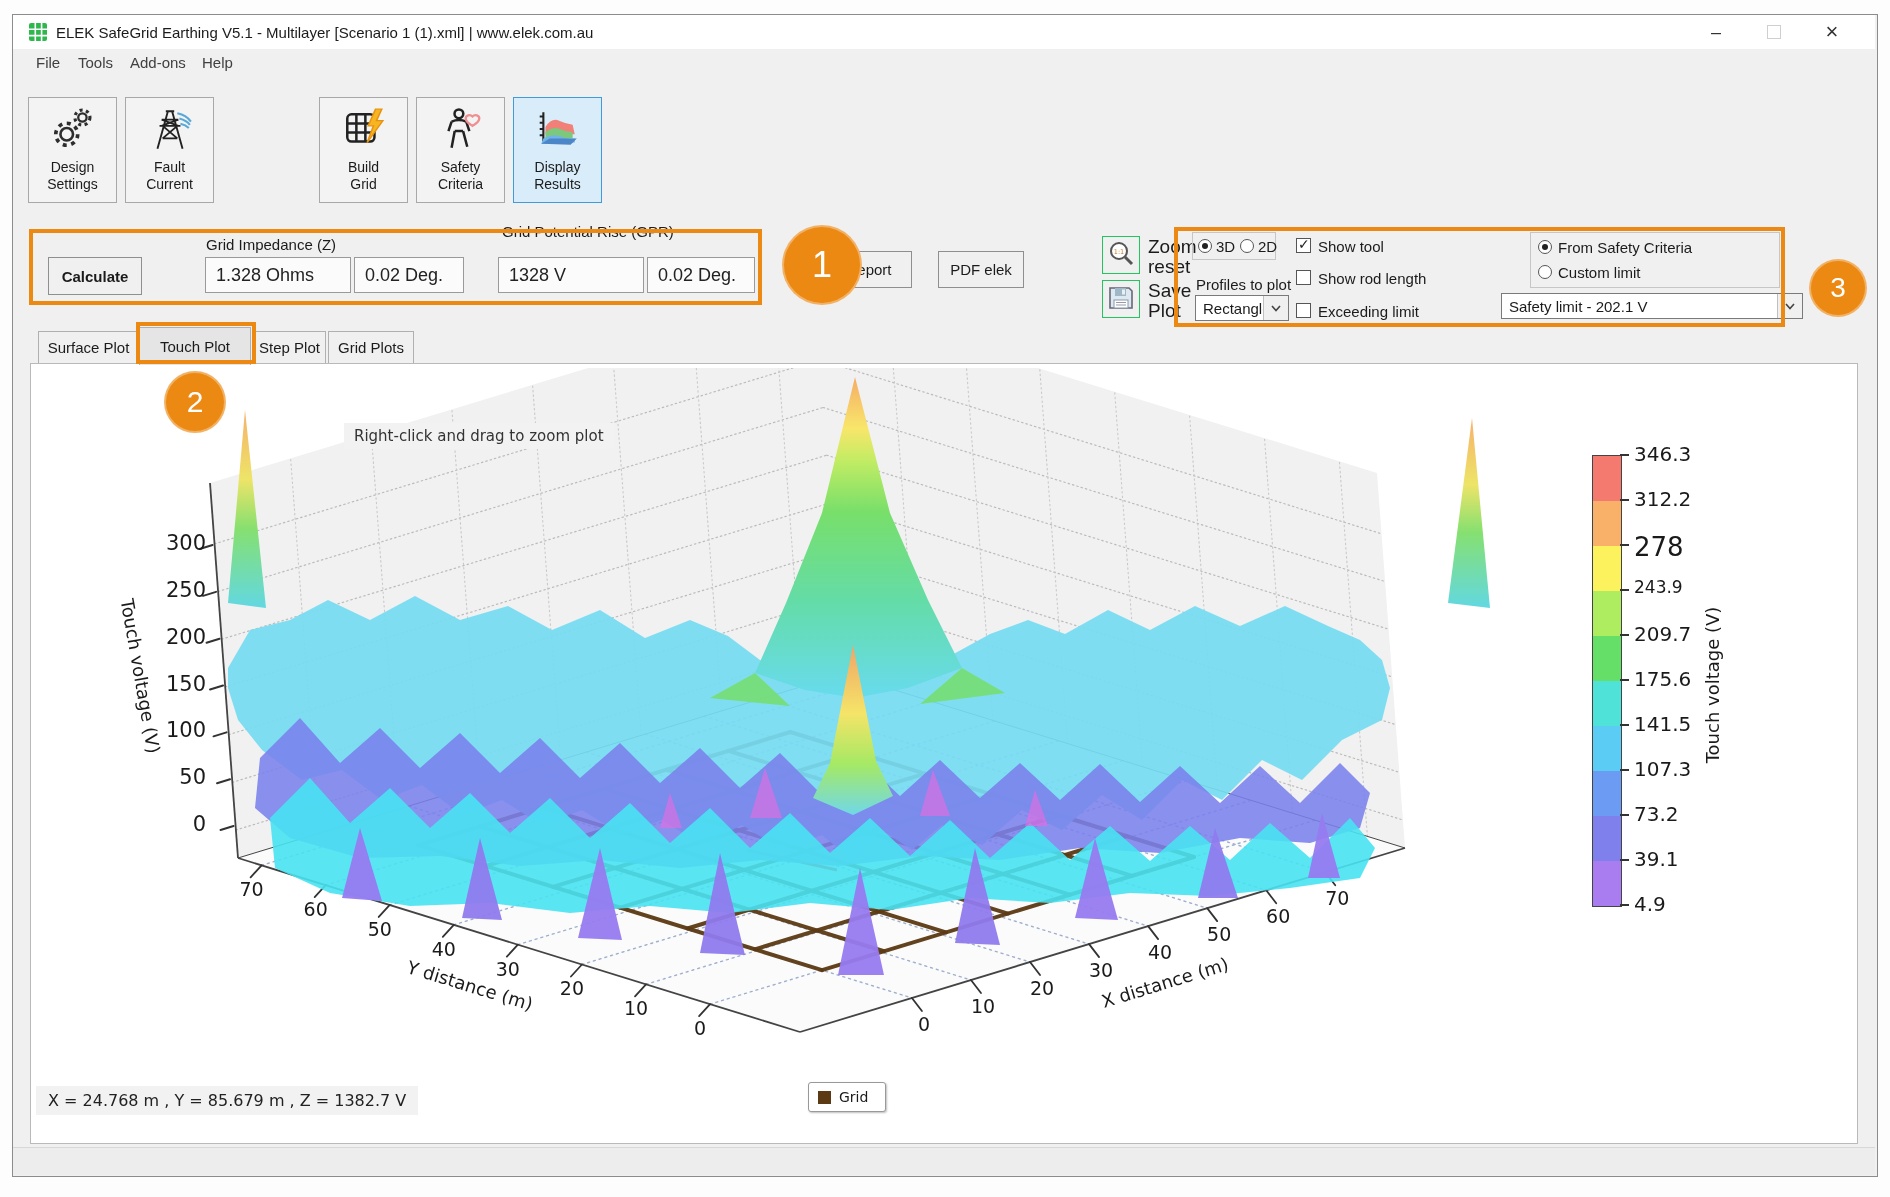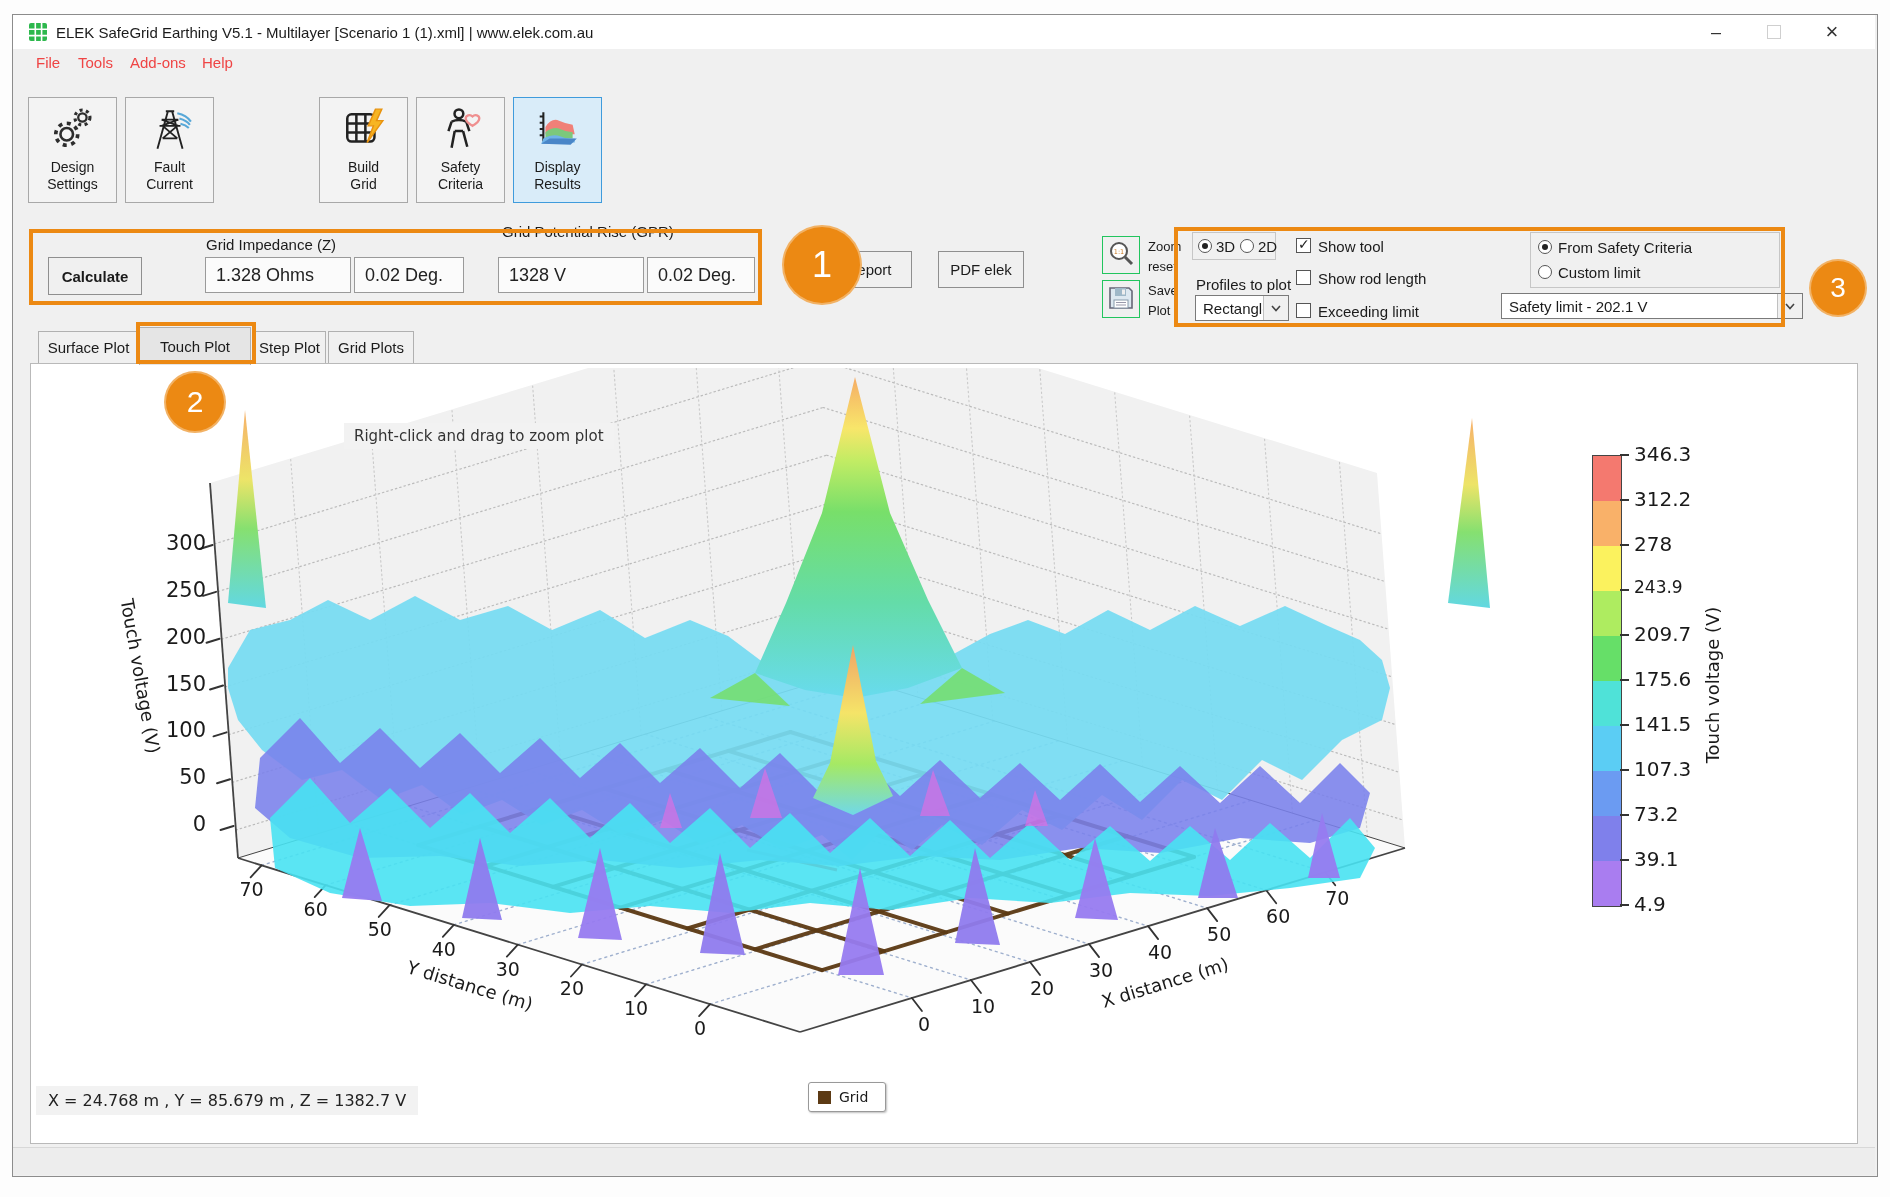--- a/index.html
+++ b/index.html
@@ -3,29 +3,29 @@
 <meta charset="utf-8">
 <style>
   html,body{margin:0;padding:0;background:#fdfdfd;}
   #root{position:relative;width:1890px;height:1197px;font-family:"Liberation Sans",sans-serif;color:#1b1b1b;font-size:15px;overflow:hidden;}
   .abs{position:absolute;}
   .win-frame{left:12px;top:14px;width:1864px;height:1161px;border:1px solid #8c8c8c;background:#f0f0f0;}
   .titlebar{left:13px;top:15px;width:1862px;height:34px;background:#ffffff;}
   .title-text{left:56px;top:24px;font-size:15px;}
   .win-btn{top:16px;height:32px;width:52px;display:flex;align-items:center;justify-content:center;font-size:18px;color:#333;}
   .menubar{left:13px;top:49px;width:1862px;height:26px;background:#f0f0f0;}
-  .menu-item{top:52px;font-size:15px;color:#ef4444;padding:2px 6px;}
+  .menu-item{top:52px;font-size:15px;color:#404040;padding:2px 6px;}
   .tool-btn{top:97px;width:89px;height:106px;background:#f3f3f3;border:1px solid #a8a8a8;box-sizing:border-box;display:flex;flex-direction:column;align-items:center;justify-content:flex-start;padding-top:8px;}
   .tool-btn.active{background:#d9ecf9;border:1px solid #3f9bdc;}
   .tool-label{font-size:14px;line-height:17px;text-align:center;margin-top:4px;}
   .btn{background:#f0f0f0;border:1px solid #8f8f8f;box-sizing:border-box;display:flex;align-items:center;justify-content:center;font-size:15px;}
   .field{background:#fbfbfb;border:1px solid #9a9a9a;box-sizing:border-box;display:flex;align-items:center;padding-left:10px;font-size:18px;color:#222;}
   .grp-label{font-size:15px;color:#1b1b1b;}
   .icon-btn{width:38px;height:38px;background:#f0f0f0;border:1px solid #22c55e;box-sizing:border-box;display:flex;align-items:center;justify-content:center;}
-  .icon-btn-label{font-size:13px;line-height:20px;}
+  .icon-btn-label{font-size:19px;line-height:20px;}
   .groupbox{border:1px solid #c6c6c6;box-sizing:border-box;}
   .radio{width:14px;height:14px;border:1px solid #555;border-radius:50%;background:#fff;box-sizing:border-box;position:absolute;}
   .radio .dot{position:absolute;left:3px;top:3px;width:6px;height:6px;border-radius:50%;background:#222;}
   .checkbox{width:15px;height:15px;border:1px solid #555;background:#fff;box-sizing:border-box;position:absolute;font-family:"DejaVu Sans",sans-serif;}
   .checkbox .check{position:absolute;left:1px;top:-3px;font-size:14px;color:#222;}
   .ctl-label{font-size:15px;position:absolute;}
   .select{background:#fff;border:1px solid #7a7a7a;box-sizing:border-box;display:flex;align-items:center;position:absolute;}
   .select .val{flex:1;padding-left:7px;font-size:15px;white-space:nowrap;overflow:hidden;}
   .select .arrow-box{width:24px;height:100%;background:#f0f0f0;border-left:1px solid #c0c0c0;display:flex;align-items:center;justify-content:center;}
   .tab{box-sizing:border-box;border:1px solid #b0b0b0;background:#f0f0f0;display:flex;align-items:center;justify-content:center;font-size:15px;position:absolute;}
@@ -392,21 +392,21 @@
       <span class="tick-label" style="left: 1076.07px; top: 959.085px; width: 50px; font-size: 19px; text-align: center;">30</span>
       <span class="tick-label" style="left: 1135.12px; top: 941.126px; width: 50px; font-size: 19px; text-align: center;">40</span>
       <span class="tick-label" style="left: 1194.16px; top: 923.168px; width: 50px; font-size: 19px; text-align: center;">50</span>
       <span class="tick-label" style="left: 1253.21px; top: 905.21px; width: 50px; font-size: 19px; text-align: center;">60</span>
       <span class="tick-label" style="left: 1312.26px; top: 887.251px; width: 50px; font-size: 19px; text-align: center;">70</span>
       <div style="position: absolute; left: 1620px; top: 454px; width: 9px; height: 2px; background: rgb(51, 51, 51); z-index: 3;"></div>
       <span class="tick-label" style="left: 1634px; top: 442px; width: 70px; font-size: 20px; text-align: left;">346.3</span>
       <div style="position: absolute; left: 1620px; top: 499px; width: 9px; height: 2px; background: rgb(51, 51, 51); z-index: 3;"></div>
       <span class="tick-label" style="left: 1634px; top: 487px; width: 70px; font-size: 20px; text-align: left;">312.2</span>
       <div style="position: absolute; left: 1620px; top: 544px; width: 9px; height: 2px; background: rgb(51, 51, 51); z-index: 3;"></div>
-      <span class="tick-label" style="left: 1634px; top: 532px; width: 70px; font-size: 20px; text-align: left;">278</span>
+      <span class="tick-label" style="left: 1634px; top: 532px; width: 70px; font-size: 26px; text-align: left;">278</span>
       <div style="position: absolute; left: 1620px; top: 589px; width: 9px; height: 2px; background: rgb(51, 51, 51); z-index: 3;"></div>
       <span class="tick-label" style="left: 1634px; top: 577px; width: 70px; font-size: 17px; text-align: left;">243.9</span>
       <div style="position: absolute; left: 1620px; top: 634px; width: 9px; height: 2px; background: rgb(51, 51, 51); z-index: 3;"></div>
       <span class="tick-label" style="left: 1634px; top: 622px; width: 70px; font-size: 20px; text-align: left;">209.7</span>
       <div style="position: absolute; left: 1620px; top: 679px; width: 9px; height: 2px; background: rgb(51, 51, 51); z-index: 3;"></div>
       <span class="tick-label" style="left: 1634px; top: 667px; width: 70px; font-size: 20px; text-align: left;">175.6</span>
       <div style="position: absolute; left: 1620px; top: 724px; width: 9px; height: 2px; background: rgb(51, 51, 51); z-index: 3;"></div>
       <span class="tick-label" style="left: 1634px; top: 712px; width: 70px; font-size: 20px; text-align: left;">141.5</span>
       <div style="position: absolute; left: 1620px; top: 769px; width: 9px; height: 2px; background: rgb(51, 51, 51); z-index: 3;"></div>
       <span class="tick-label" style="left: 1634px; top: 757px; width: 70px; font-size: 20px; text-align: left;">107.3</span>

